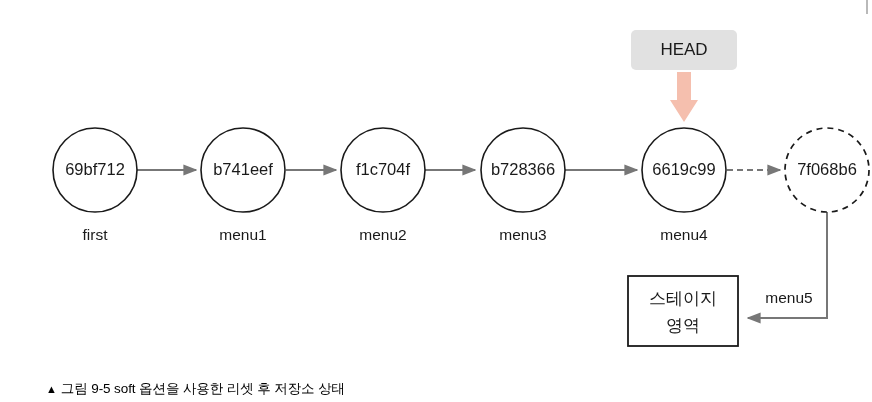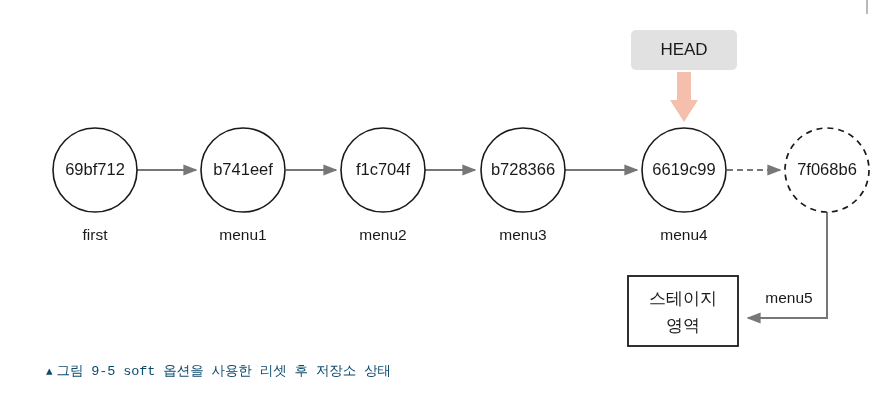--- a/index.html
+++ b/index.html
@@ -88,24 +88,24 @@
   .edge-label {
     font-family: "Liberation Sans", "DejaVu Sans", sans-serif;
     font-size: 15.5px;
     fill: #1a1a1a;
     text-anchor: middle;
     dominant-baseline: middle;
   }
   .caption {
     position: absolute;
     left: 46px;
-    top: 362px;
-    font-family: Liberation Mono, monospace;
+    top: 380px;
+    font-family: Liberation Sans, sans-serif;
     font-size: 13.5px;
-    color: #0c4a6e;
+    color: #000000;
     white-space: nowrap;
     letter-spacing: -0.1px;
   }
   .caption .caption-marker {
     font-size: 11px;
     margin-right: 4px;
   }
   .page-edge-mark {
     position: absolute;
     right: 4px;

